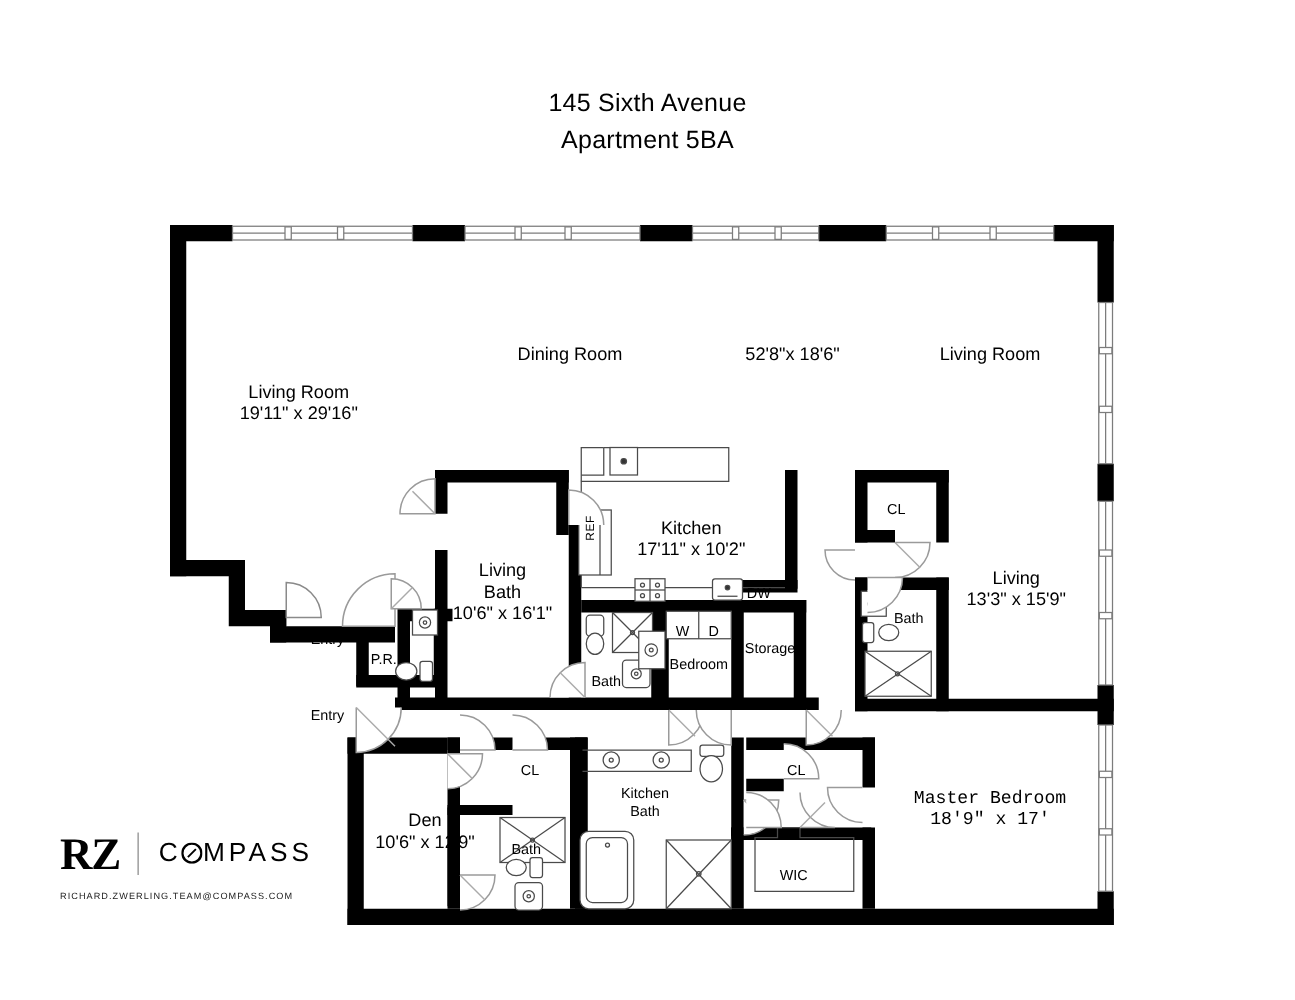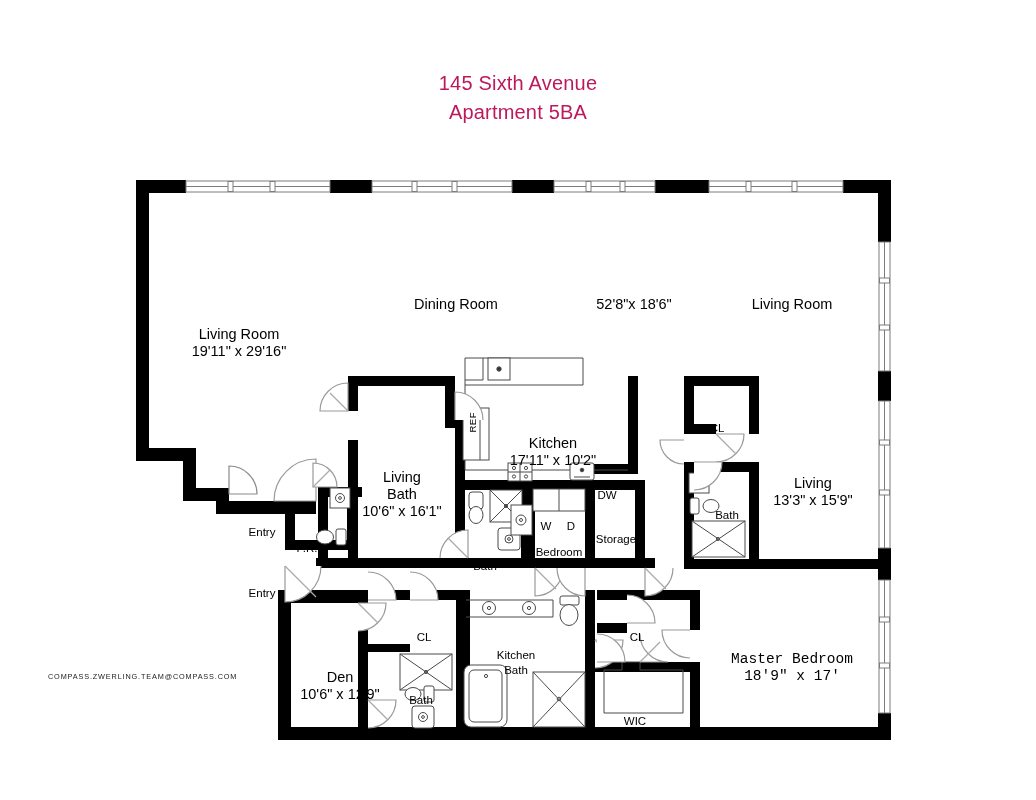--- a/index.html
+++ b/index.html
@@ -1,23 +1,23 @@
 <!DOCTYPE html>
 <html><head>
 <meta charset="utf-8">
 <style>
   html,body{margin:0;padding:0;background:#ffffff;}
   body{width:1036px;height:800px;position:relative;overflow:hidden;
        font-family:"Liberation Sans","DejaVu Sans",sans-serif;color:#000;}
   #plan{position:absolute;inset:0;}
-  .ttl{position:absolute;width:100%;text-align:center;font-size:20px;color:#be185d;letter-spacing:.2px;}
+  .ttl{position:absolute;width:100%;text-align:center;font-size:20px;color:#000000;letter-spacing:.2px;}
   #title1{top:72px;}
   #title2{top:101px;}
   .lbl{position:absolute;font-size:14.5px;color:#000;white-space:nowrap;text-align:center;
-       transform:translateX(-50%);line-height:1.18;margin-top:20px;}
+       transform:translateX(-50%);line-height:1.18;}
   .lbl.md{font-size:11.5px;}
   .lbl .d{display:block;}
   #ref-lbl{position:absolute;font-size:9.5px;writing-mode:vertical-rl;transform:rotate(180deg);
            letter-spacing:.5px;}
   
   #logo{position:absolute;left:48px;top:663px;width:212px;}
   #logo-row{display:flex;align-items:center;height:40px;}
   #rz{font-family:"Liberation Serif","DejaVu Serif",serif;font-size:36px;font-weight:700;
       letter-spacing:-1px;line-height:1;}
   #logo-div{width:1px;height:34px;background:#8a8a8a;margin:0 16px 0 14px;}
@@ -367,14 +367,24 @@
     <div class="lbl md" style="left: 727px; top: 489px;">Bath</div>
     <div class="lbl md" style="left: 424px; top: 611px;">CL</div>
     <div class="lbl md" style="left: 421px; top: 674px;">Bath</div>
     <div class="lbl md" style="left: 516px; top: 629px;">Kitchen</div>
     <div class="lbl md" style="left: 516px; top: 644px;">Bath</div>
     <div class="lbl md" style="left: 637px; top: 611px;">CL</div>
     <div class="lbl md" style="left: 635px; top: 695px;">WIC</div>
   </div>
 
 <div id="logo">
-  <div id="email">COMPASS.ZWERLING.TEAM@COMPASS.COM</div>
+  <div id="logo-row">
+    <div id="rz">RZ</div>
+    <div id="logo-div"></div>
+    <div id="compass">
+      <span>C</span><span class="o"><svg width="17" height="17" viewBox="0 0 17 17" style="vertical-align:-2px">
+            <circle cx="8.5" cy="8.5" r="7.6" fill="none" stroke="#000" stroke-width="1.9"></circle>
+            <line x1="5.3" y1="11.7" x2="11.7" y2="5.3" stroke="#000" stroke-width="1.6"></line>
+          </svg></span><span>MPASS</span>
+    </div>
+  </div>
+  <div id="email">RICHARD.ZWERLING.TEAM@COMPASS.COM</div>
 </div>
 
 </body></html>

